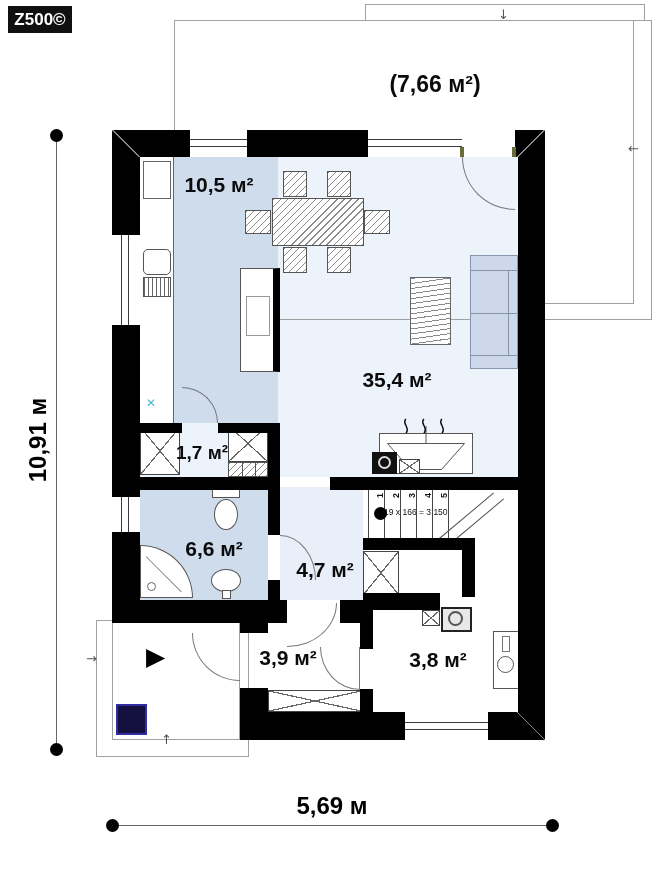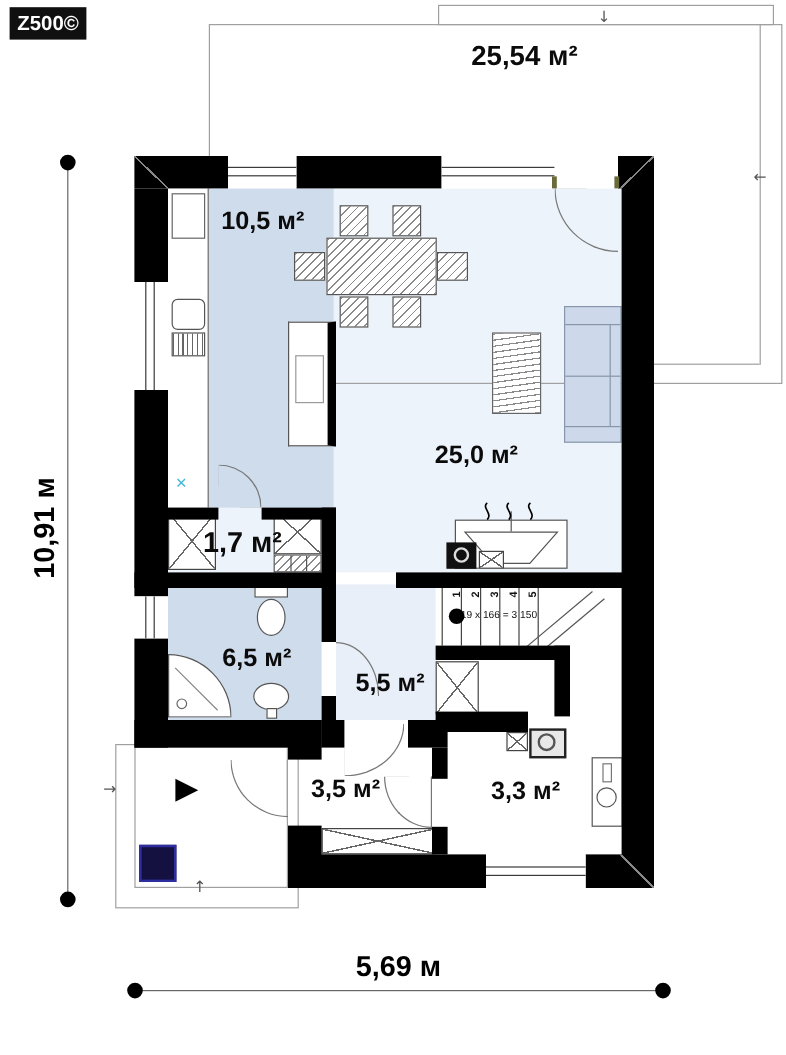--- a/index.html
+++ b/index.html
@@ -57,21 +57,21 @@
 <div class="plan">
 
   <div class="logo">Z500©</div>
 
   <div class="thin" style="left:174px;top:20px;width:478px;height:300px"></div>
   <div class="thin" style="left:365px;top:4px;width:280px;height:17px"></div>
   <div class="line" style="left:633px;top:20px;width:1px;height:284px;background:#a0a0a0"></div>
   <div class="line" style="left:545px;top:303px;width:88px;height:1px;background:#a0a0a0"></div>
   <span class="glyph" style="left:498px;top:8px">↓</span>
   <span class="glyph" style="left:628px;top:142px">←</span>
-  <div class="big-label" style="left:437px;top:47px">25,54 м²</div>
+  <div class="big-label" style="left:435px;top:84px">(7,66 м²)</div>
 
   <div class="floor" style="left:140px;top:157px;width:378px;height:320px;background:#edf3fa"></div>
   <div class="floor" style="left:140px;top:157px;width:138px;height:266px;background:#cfdcec;z-index:2"></div>
   <div class="floor" style="left:280px;top:487px;width:83px;height:113px;background:#e9eff8"></div>
   <div class="floor" style="left:140px;top:487px;width:128px;height:113px;background:#cfdcec"></div>
 
   <div class="wall" style="left:112px;top:130px;width:78px;height:27px"></div>
   <div class="wall" style="left:247px;top:130px;width:121px;height:27px"></div>
   <div class="wall" style="left:515px;top:130px;width:30px;height:27px"></div>
   <div class="wall" style="left:112px;top:157px;width:28px;height:78px"></div>
@@ -213,26 +213,26 @@
   <div style="left:497px;top:656px;width:17px;height:17px;border:1px solid #555;border-radius:50%;background:#fff;z-index:4"></div>
 
   <div class="thin" style="left:96px;top:620px;width:153px;height:137px"></div>
   <div class="thin" style="left:112px;top:622px;width:128px;height:118px"></div>
   <div style="left:116px;top:704px;width:31px;height:31px;background:#141140;border:2px solid #2e2ea0;z-index:3"></div>
   <span style="left:146px;top:644px;font:25px 'DejaVu Sans',sans-serif;color:#000;line-height:26px;z-index:6">▶</span>
   <span class="glyph" style="left:86px;top:652px">→</span>
   <span class="glyph" style="left:161px;top:733px">↑</span>
 
   <div class="room-label" style="left:219px;top:185px">10,5 м²</div>
-  <div class="room-label" style="left:397px;top:380px">25,0 м²</div>
-  <div class="room-label" style="left:202px;top:453px;font-size:24px">1,7 м²</div>
-  <div class="room-label" style="left:214px;top:549px">6,5 м²</div>
-  <div class="room-label" style="left:325px;top:570px">5,5 м²</div>
-  <div class="room-label" style="left:288px;top:658px">3,5 м²</div>
-  <div class="room-label" style="left:438px;top:660px">3,3 м²</div>
+  <div class="room-label" style="left:397px;top:380px">35,4 м²</div>
+  <div class="room-label" style="left:202px;top:453px;font-size:19px">1,7 м²</div>
+  <div class="room-label" style="left:214px;top:549px">6,6 м²</div>
+  <div class="room-label" style="left:325px;top:570px">4,7 м²</div>
+  <div class="room-label" style="left:288px;top:658px">3,9 м²</div>
+  <div class="room-label" style="left:438px;top:660px">3,8 м²</div>
 
   <div class="line" style="left:56px;top:135px;width:1px;height:614px;background:#666"></div>
   <div class="dot" style="left:50px;top:129px"></div>
   <div class="dot" style="left:50px;top:743px"></div>
   <div class="dim-label vert" style="left:38px;top:440px">10,91 м</div>
   <div class="line" style="left:112px;top:825px;width:441px;height:1px;background:#666"></div>
   <div class="dot" style="left:106px;top:819px"></div>
   <div class="dot" style="left:546px;top:819px"></div>
   <div class="dim-label" style="left:332px;top:806px">5,69 м</div>
 

